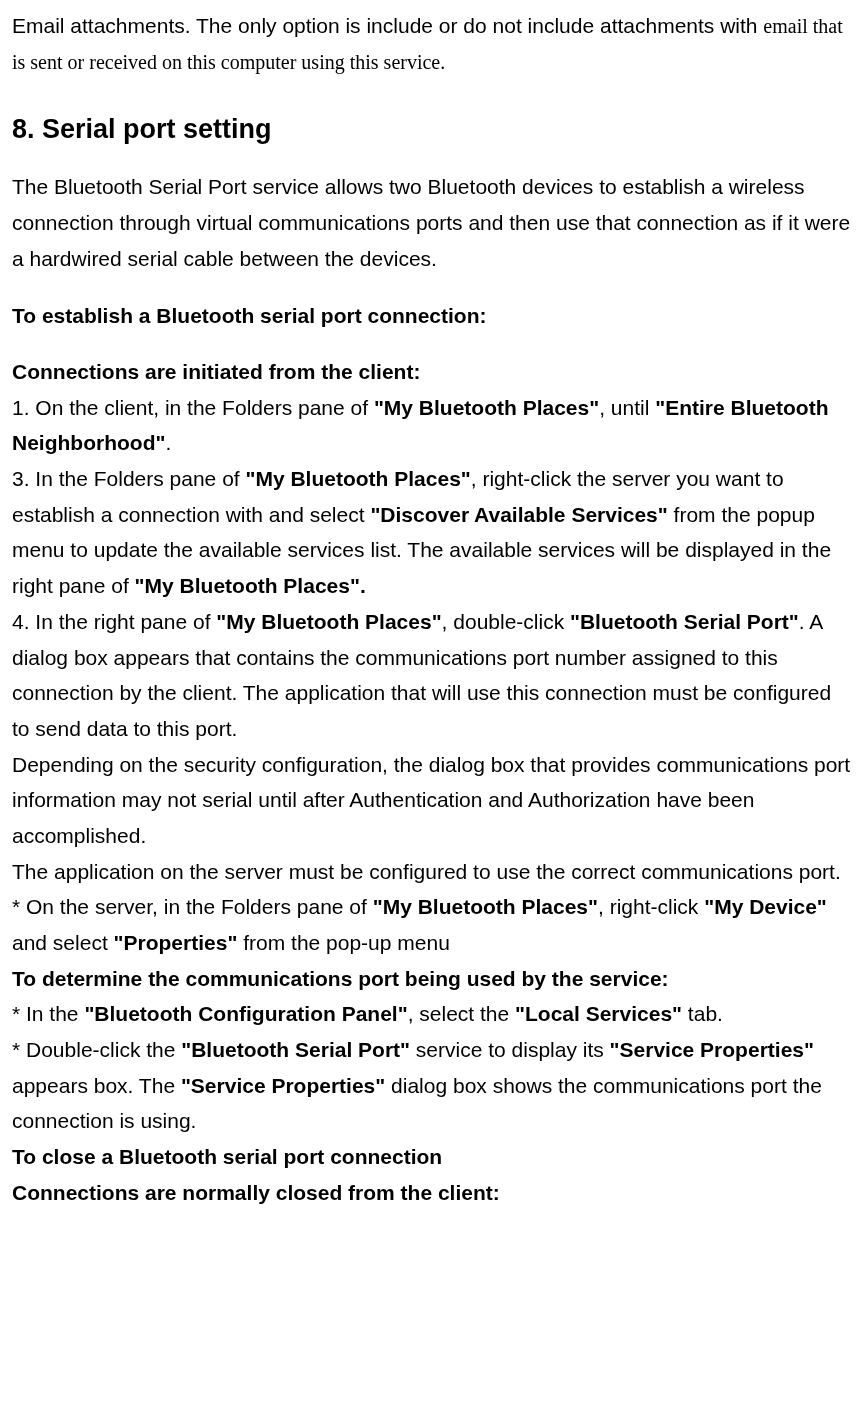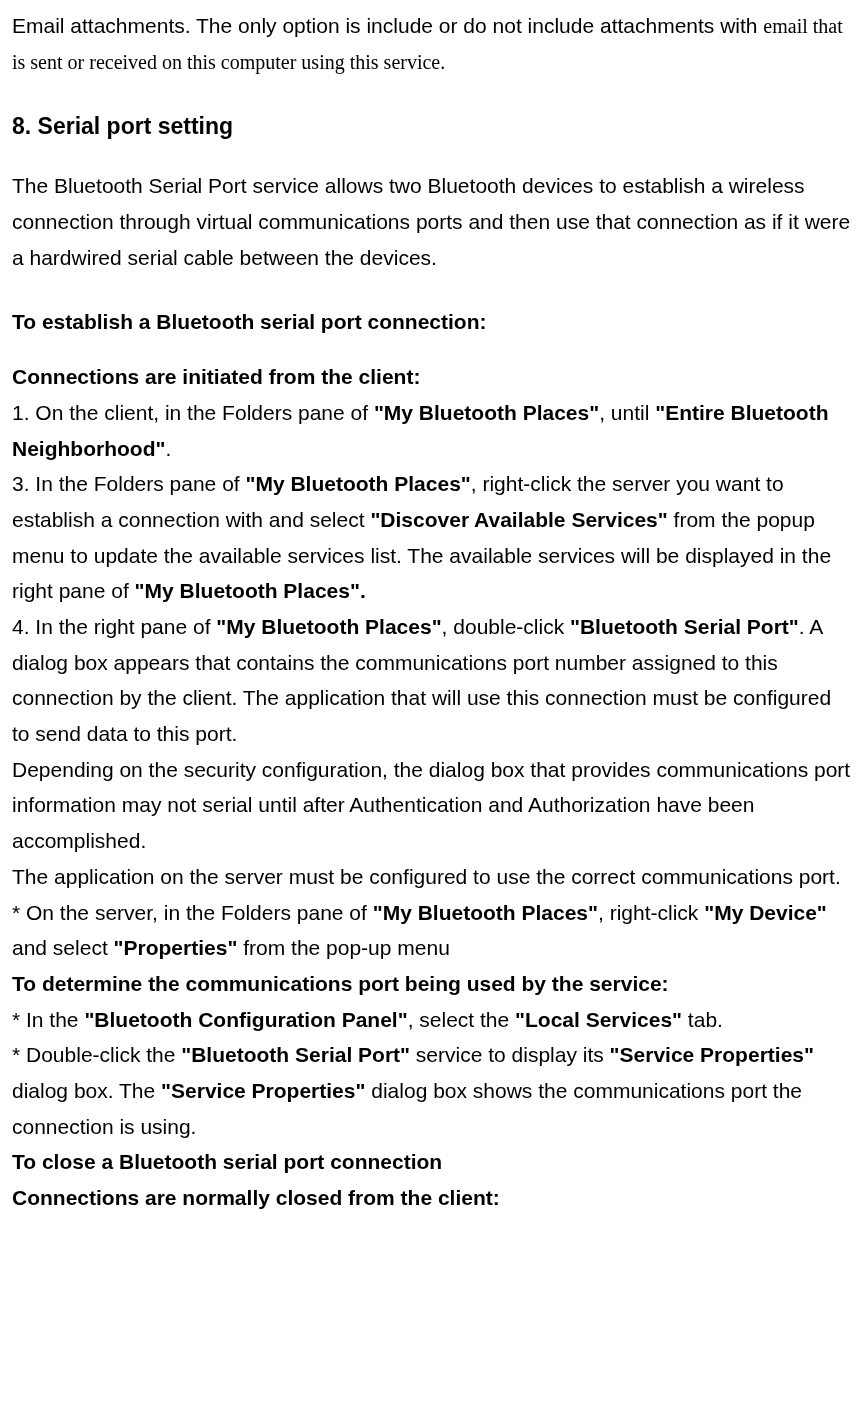--- a/index.html
+++ b/index.html
@@ -15,31 +15,31 @@
     }
     .para {
       margin: 0;
     }
     .small-serif {
       font-family: "Times New Roman", Times, serif;
       font-size: 20px;
     }
     .heading {
       font-weight: bold;
-      font-size: 23px;
-      margin: 28px 0 22px 0;
+      font-size: 27px;
+      margin: 28px 0 16px 0;
     }
     .bold {
       font-weight: bold;
     }
     .italic {
       font-style: italic;
     }
     .section-gap {
-      margin-top: 28px;
+      margin-top: 22px;
     }
     .sub-gap {
       margin-top: 20px;
     }
   </style>
 </head>
 <body>
 
 <p class="para"><span>Email attachments. The only option is include or do not include attachments with </span><span class="small-serif">email that is sent or received on this computer using this service.</span></p>
 
@@ -62,18 +62,18 @@
   <div class="para">Depending on the security configuration, the dialog box that provides communications port information may not serial until after Authentication and Authorization have been accomplished.</div>
 
   <div class="para">The application on the server must be configured to use the correct communications port.</div>
 
   <div class="para"><span>* On the server, in the Folders pane of </span><span class="bold">"My Bluetooth Places"</span><span>, right-click </span><span class="bold">"My Device"</span><span> and select </span><span class="bold">"Properties"</span><span> from the pop-up menu</span></div>
 
   <div class="para bold">To determine the communications port being used by the service:</div>
 
   <div class="para"><span>* In the </span><span class="bold">"Bluetooth Configuration Panel"</span><span>, select the </span><span class="bold">"Local Services"</span><span> tab.</span></div>
 
-  <div class="para"><span>* Double-click the </span><span class="bold">"Bluetooth Serial Port"</span><span> service to display its </span><span class="bold">"Service Properties"</span><span> dialog box. The </span><span class="bold">"Service Properties"</span><span> dialog box shows the communications port the connection is using.</span></div>
+  <div class="para"><span>* Double-click the </span><span class="bold">"Bluetooth Serial Port"</span><span> service to display its </span><span class="bold">"Service Properties"</span><span> appears box. The </span><span class="bold">"Service Properties"</span><span> dialog box shows the communications port the connection is using.</span></div>
 
   <div class="para bold">To close a Bluetooth serial port connection</div>
 
   <div class="para bold">Connections are normally closed from the client:</div>
 </div>
 
 </body></html>

